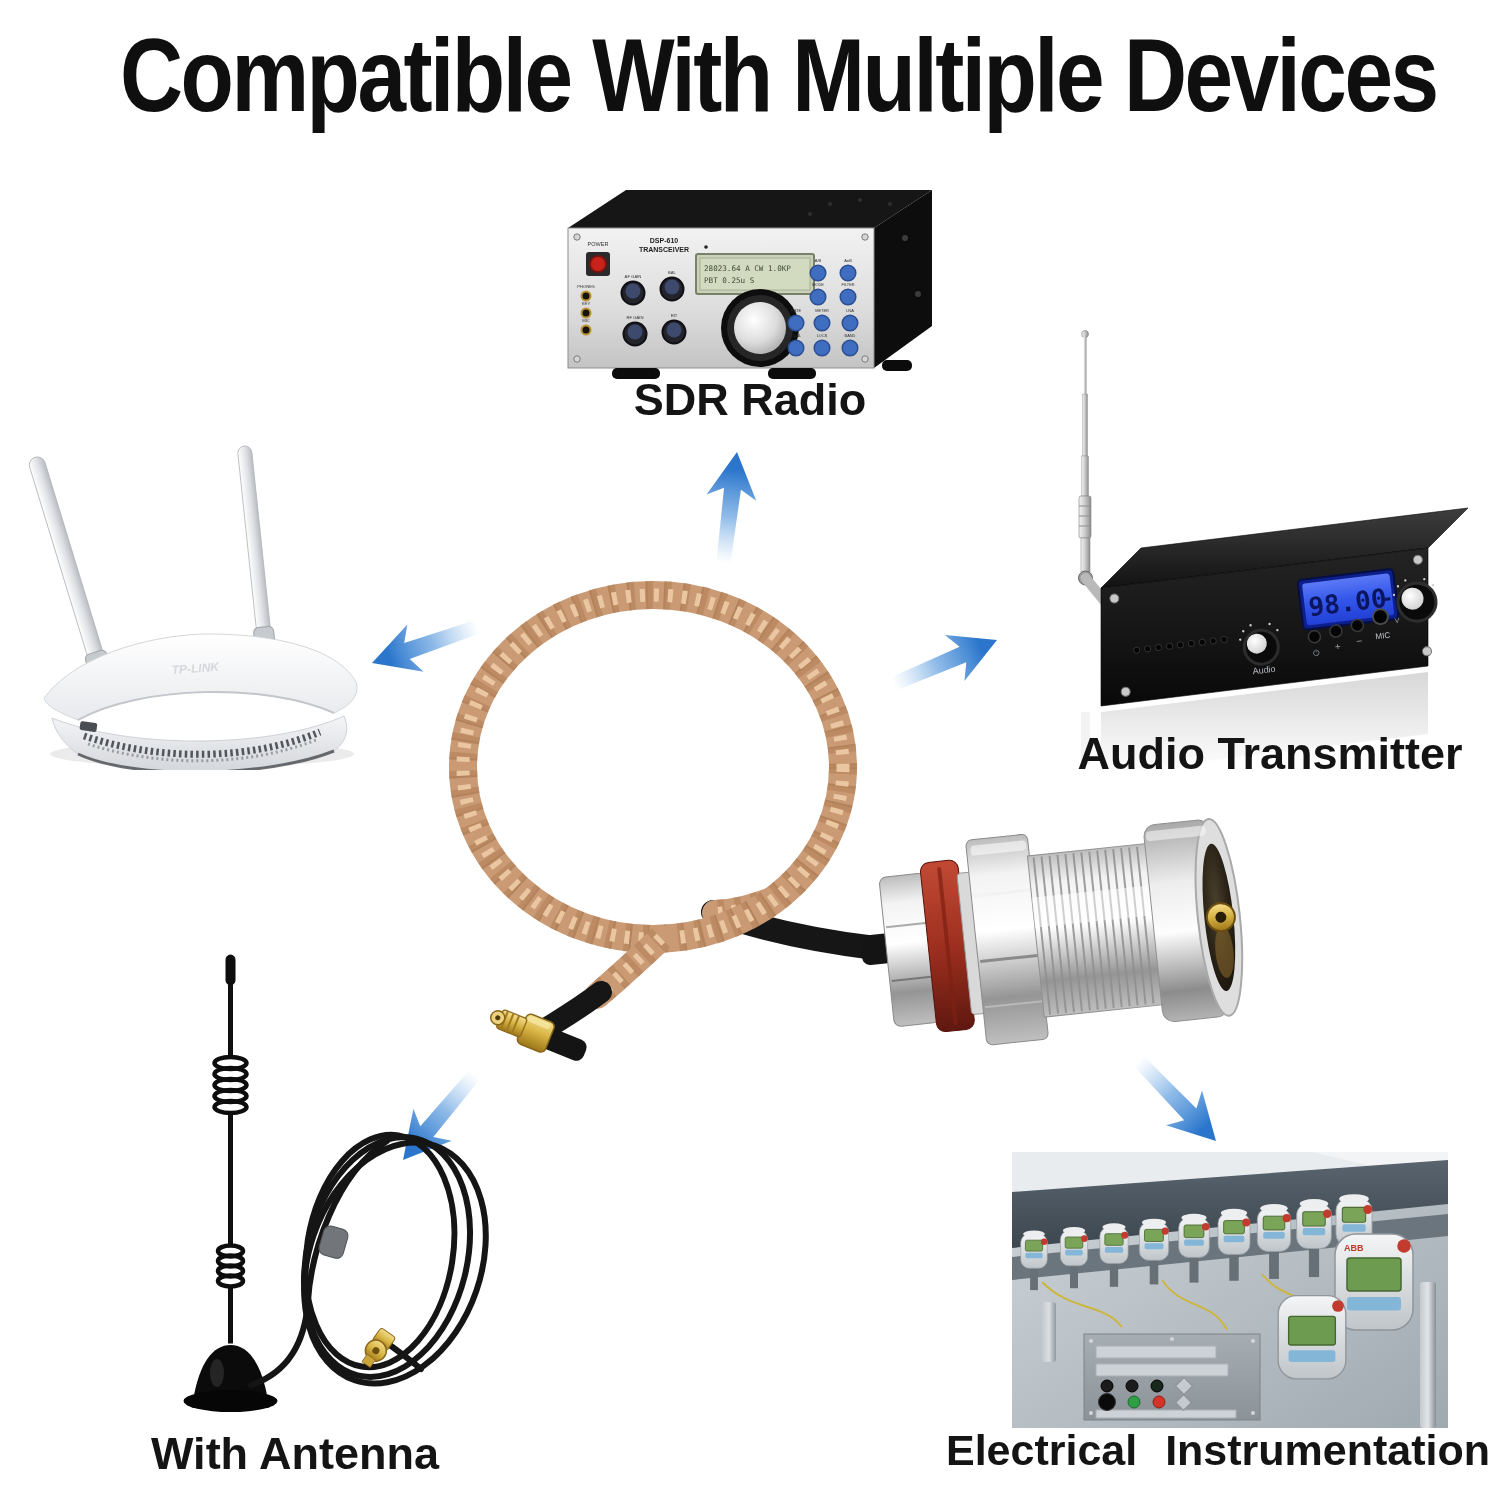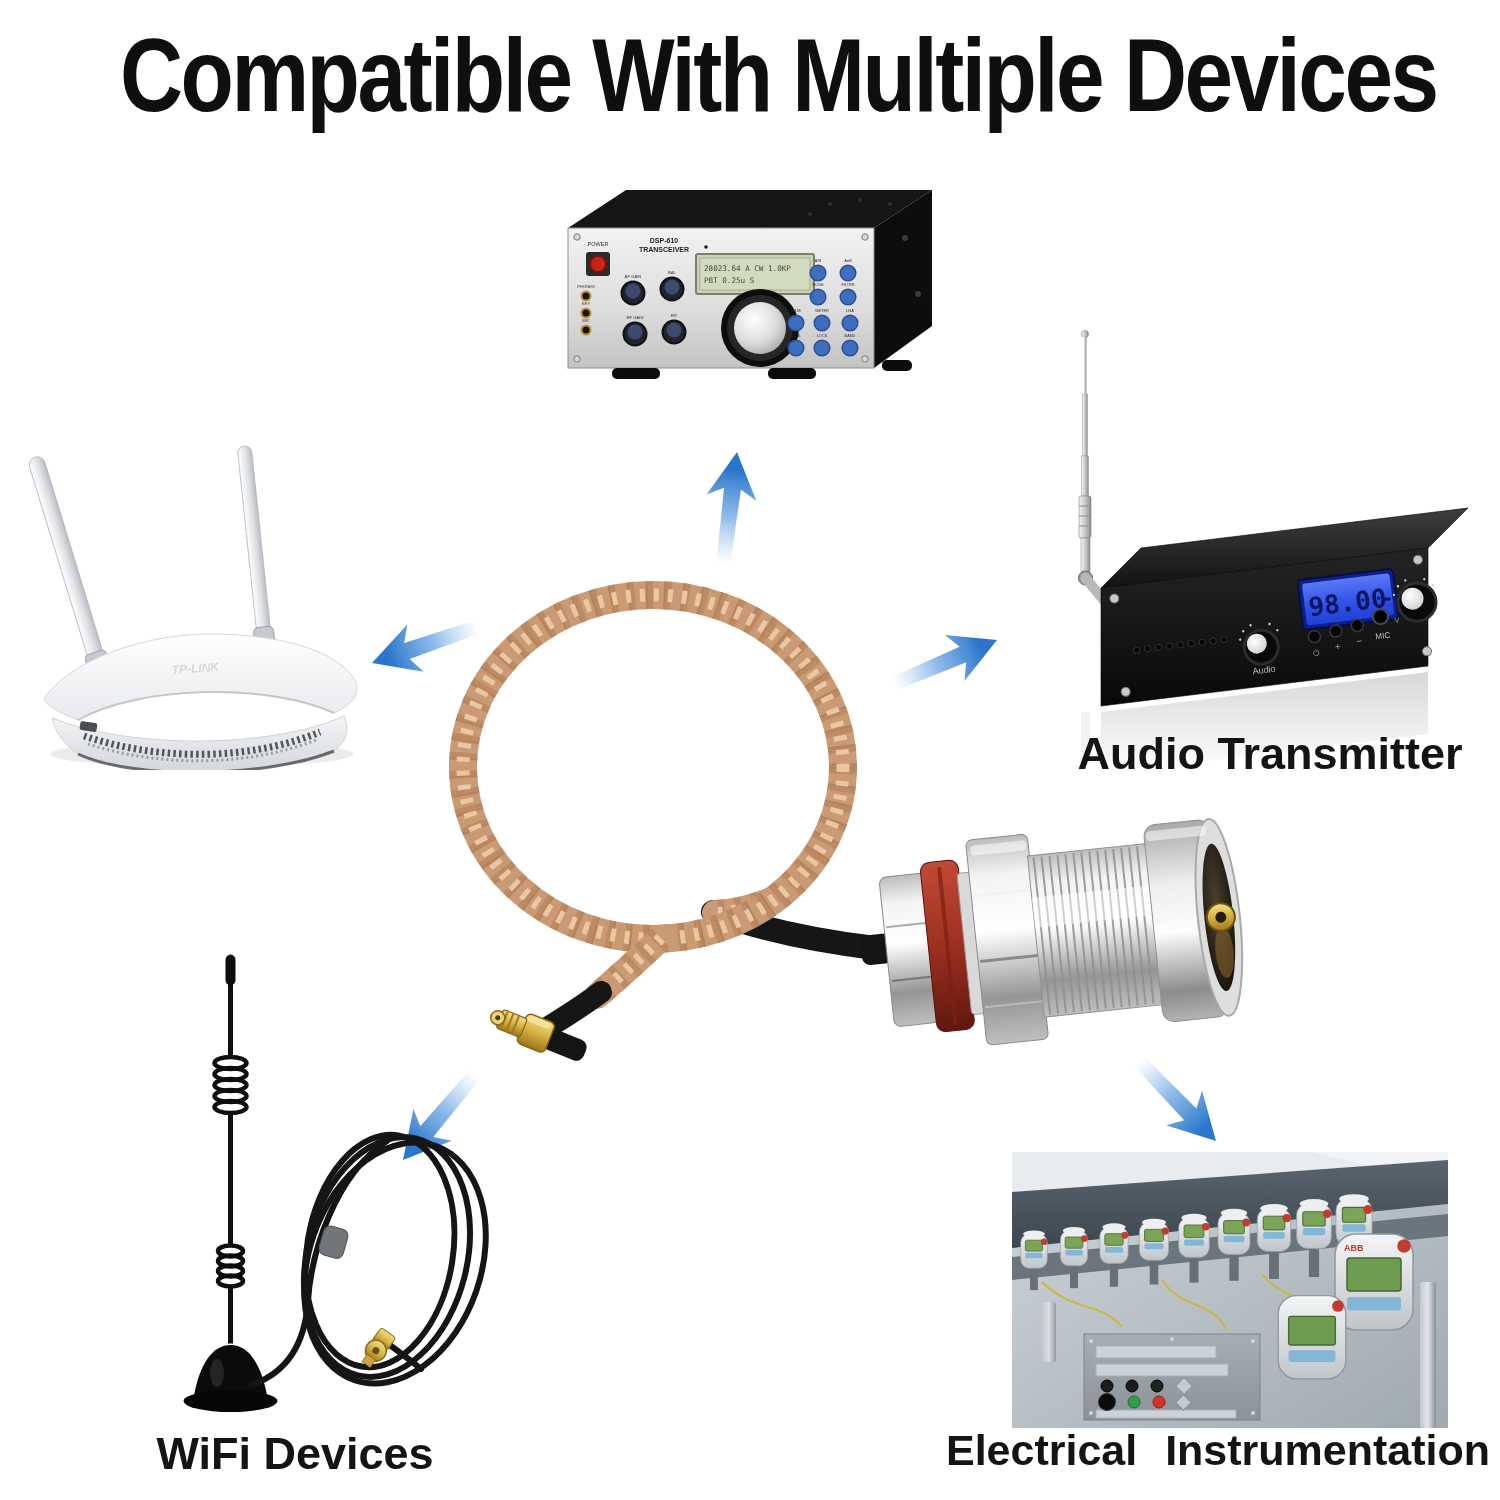--- a/index.html
+++ b/index.html
@@ -116,20 +116,21 @@
         <circle cx="262" cy="147" r="7.8"></circle>
         <circle cx="290" cy="147" r="7.8"></circle>
       <circle cx="236" cy="172" r="7.8"></circle>
         <circle cx="262" cy="172" r="7.8"></circle>
         <circle cx="290" cy="172" r="7.8"></circle>
     </g>
     <rect x="52" y="192" width="48" height="11" rx="5" fill="#0b0b0b"></rect>
     <rect x="208" y="192" width="48" height="11" rx="5" fill="#0b0b0b"></rect>
     <rect x="322" y="184" width="30" height="11" rx="5" fill="#0b0b0b"></rect>
   </svg>
+  <div class="label" style="left:550px;top:374px;width:400px">SDR Radio</div>
 
   <svg class="dev" style="left:1028px;top:320px;width:450px;height:470px" viewBox="0 0 450 470">
     <defs>
       <linearGradient id="antSilver" x1="0" y1="0" x2="1" y2="0">
         <stop offset="0" stop-color="#f4f4f4"></stop>
           <stop offset="0.5" stop-color="#c9c9c9"></stop>
           <stop offset="1" stop-color="#8d8d8d"></stop>
       </linearGradient>
       <linearGradient id="topFace" x1="0" y1="0" x2="0" y2="1">
         <stop offset="0" stop-color="#3e3e3e"></stop>
@@ -292,21 +293,21 @@
       <path d="M 266 424 C 254 414 243 406 232 398"></path>
     </g>
     <rect x="166" y="282" width="25" height="30" rx="7" fill="#72767b" stroke="#4e5257" transform="rotate(16 178 297)"></rect>
     <g transform="translate(222,404) rotate(35)">
       <rect x="-9" y="-20" width="18" height="16" rx="3" fill="url(#goldG2)" stroke="#8a681a"></rect>
       <circle cx="0" cy="2" r="10.5" fill="url(#goldG2)" stroke="#8a681a" stroke-width="1.5"></circle>
       <rect x="-5" y="10" width="10" height="9" fill="#caa53b" stroke="#8a681a" stroke-width="0.8"></rect>
       <circle cx="0" cy="2" r="3.5" fill="#6b4f0e"></circle>
     </g>
   </svg>
-  <div class="label" style="left:95px;top:1428px;width:400px">WiFi Devices</div>
+  <div class="label" style="left:95px;top:1428px;width:400px">With Antenna</div>
 
   <svg class="dev" style="left:1012px;top:1152px;width:436px;height:276px" viewBox="0 0 436 276">
     <defs>
       <linearGradient id="eiBg" x1="0" y1="0" x2="1" y2="1">
         <stop offset="0" stop-color="#cfd6da"></stop>
           <stop offset="1" stop-color="#9fa9b0"></stop>
       </linearGradient>
       <linearGradient id="beamGrad" x1="0" y1="0" x2="0" y2="1">
         <stop offset="0" stop-color="#5a646e"></stop>
           <stop offset="1" stop-color="#3d4750"></stop>

